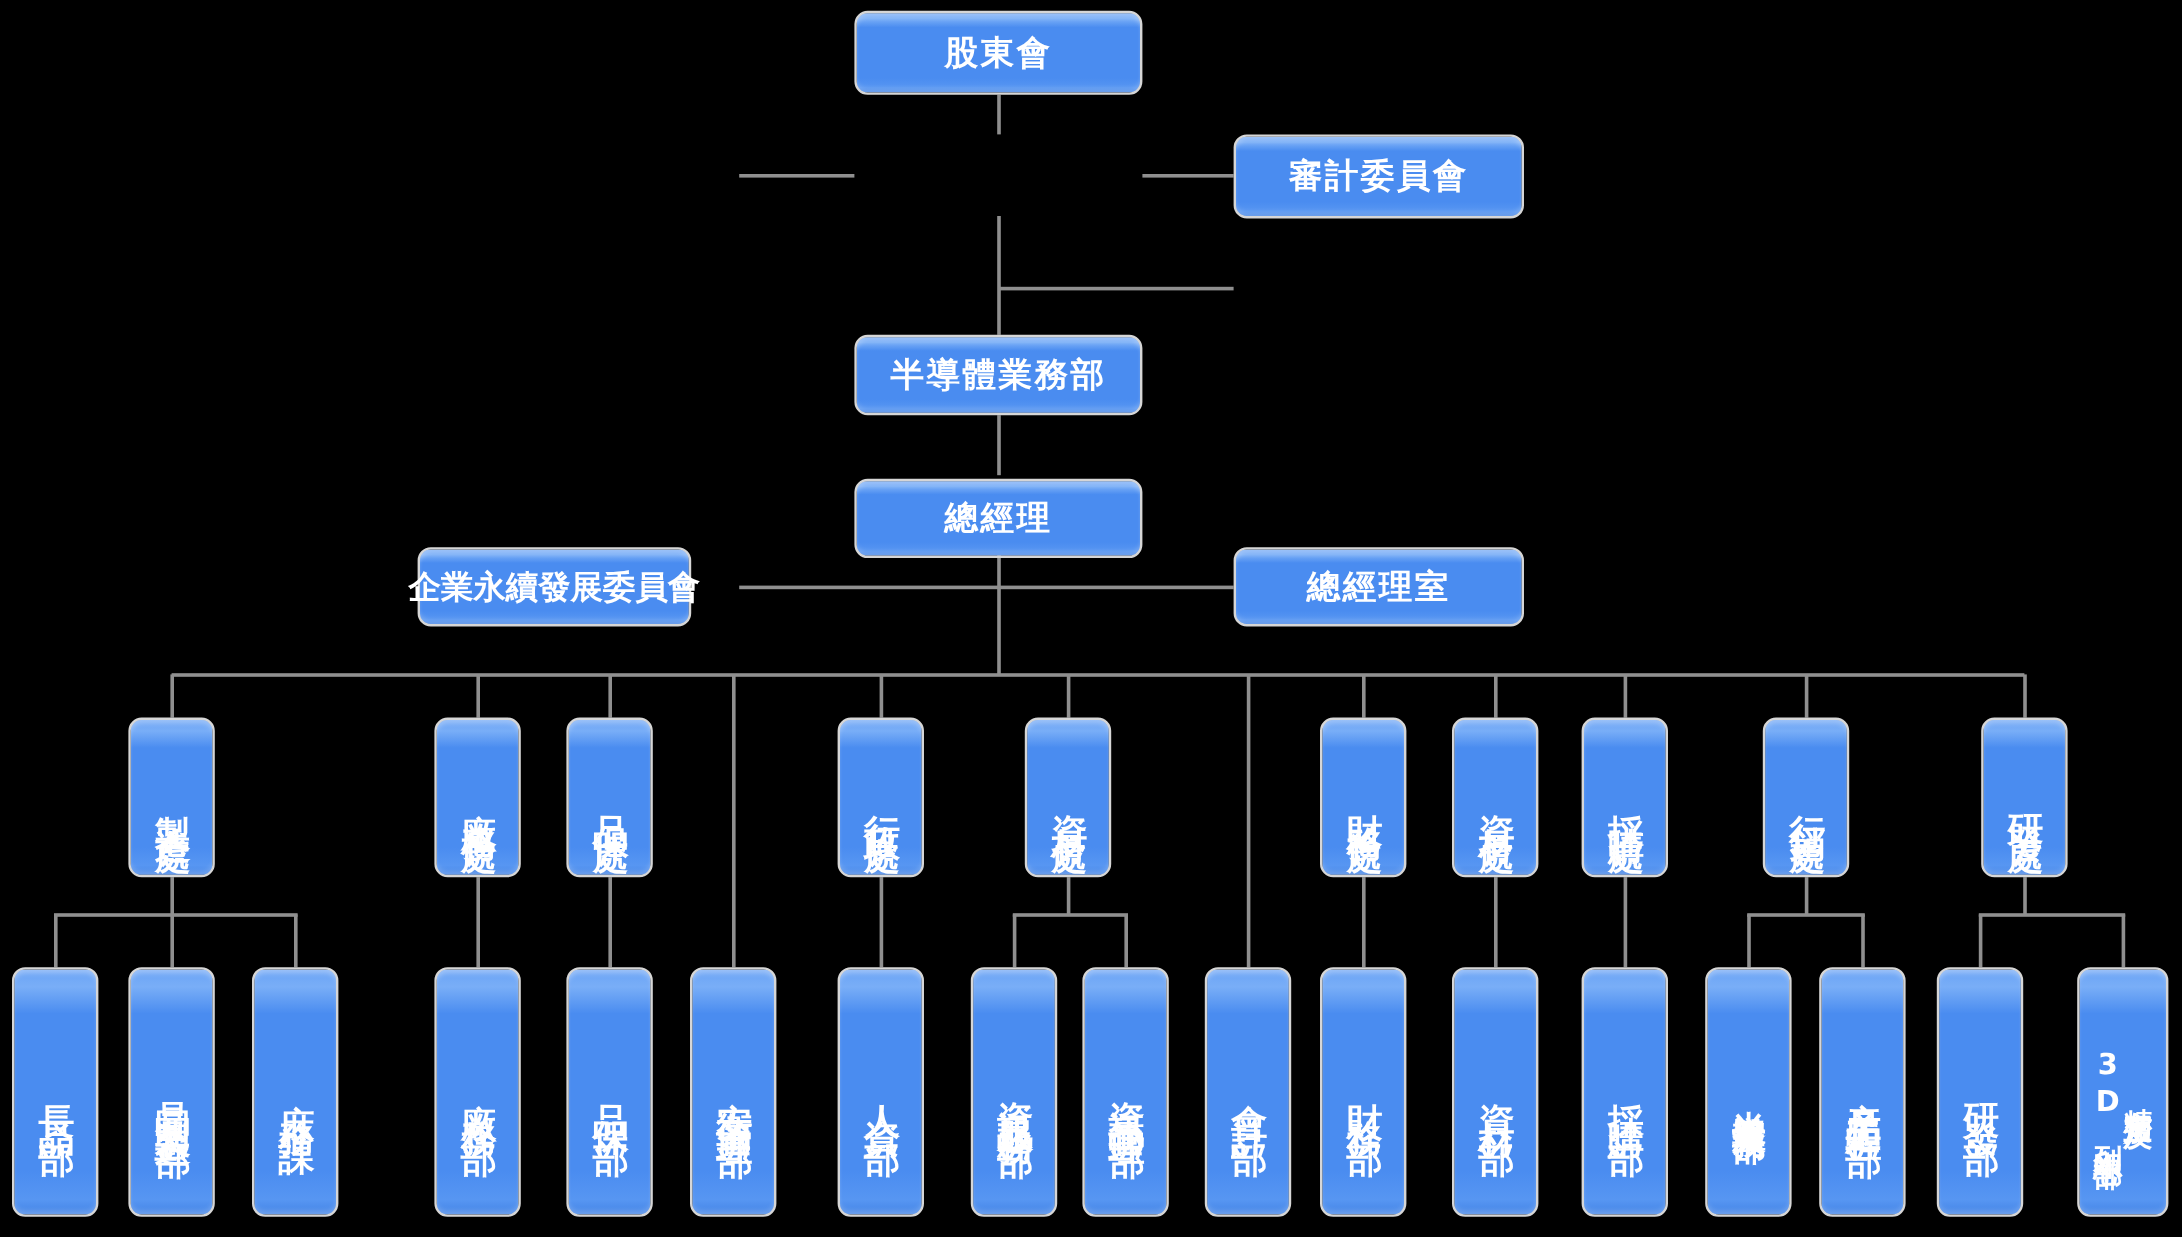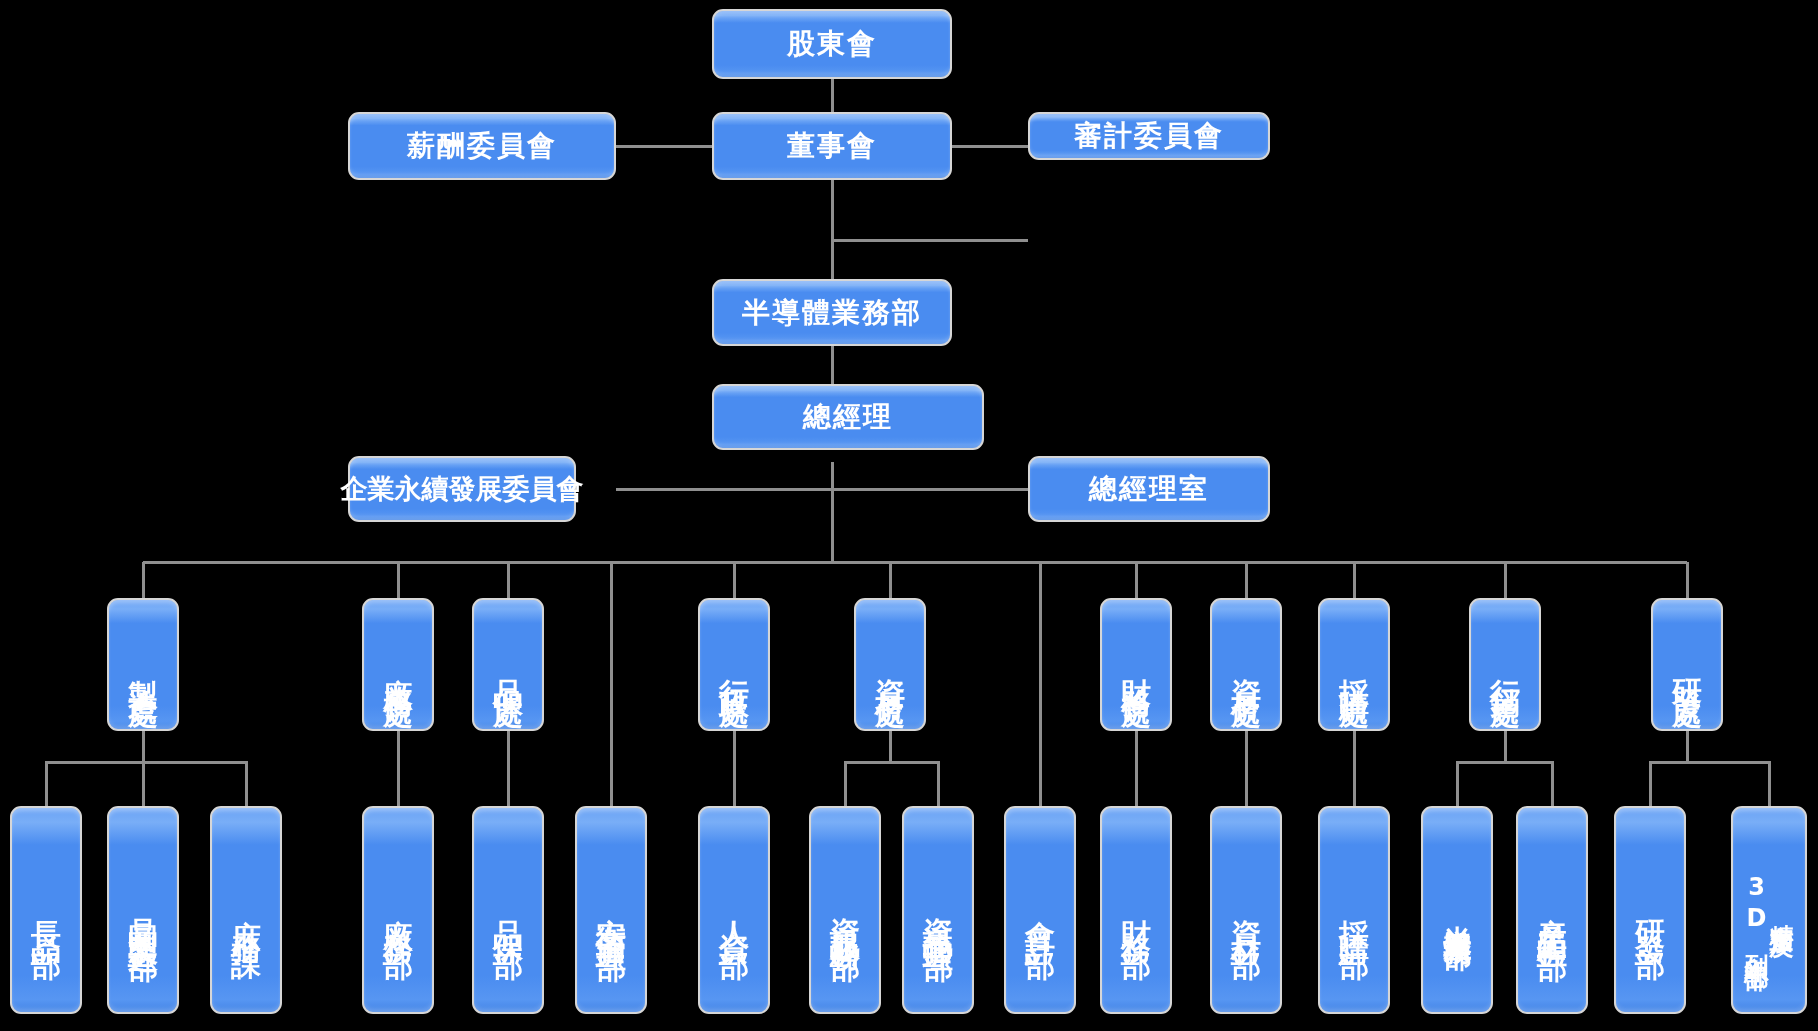--- a/index.html
+++ b/index.html
@@ -88,33 +88,27 @@
   <div class="ln v" style="left:1551px;top:762px;height:44px;"></div>
 
   <div class="ln v" style="left:1686px;top:731px;height:31px;"></div>
   <div class="ln h" style="left:1649px;top:761px;width:122px;"></div>
   <div class="ln v" style="left:1649px;top:762px;height:44px;"></div>
   <div class="ln v" style="left:1768px;top:762px;height:44px;"></div>
 
   <div class="box" style="left:712px;top:9px;width:240px;height:70px;">
     <span>股東會</span>
   </div>
-  <div class="box" style="left:348px;top:112px;width:268px;height:68px;">
-    <span>薪酬委員會</span>
-  </div>
-  <div class="box" style="left:712px;top:112px;width:240px;height:68px;">
-    <span>董事會</span>
-  </div>
-  <div class="box" style="left:1028px;top:112px;width:242px;height:48px;">
+  <div class="box" style="left:1028px;top:112px;width:242px;height:70px;">
     <span>審計委員會</span>
   </div>
   <div class="box" style="left:712px;top:279px;width:240px;height:67px;">
     <span>半導體業務部</span>
   </div>
-  <div class="box" style="left:712px;top:384px;width:272px;height:66px;">
+  <div class="box" style="left:712px;top:399px;width:240px;height:66px;">
     <span>總經理</span>
   </div>
   <div class="box wide" style="left:348px;top:456px;width:228px;height:66px;">
     <span>企業永續發展委員會</span>
   </div>
   <div class="box" style="left:1028px;top:456px;width:242px;height:66px;font-family:Liberation Mono, monospace;">
     <span>總經理室</span>
   </div>
 
   <div class="vbox" style="left:107px;top:598px;width:72px;height:133px;">

